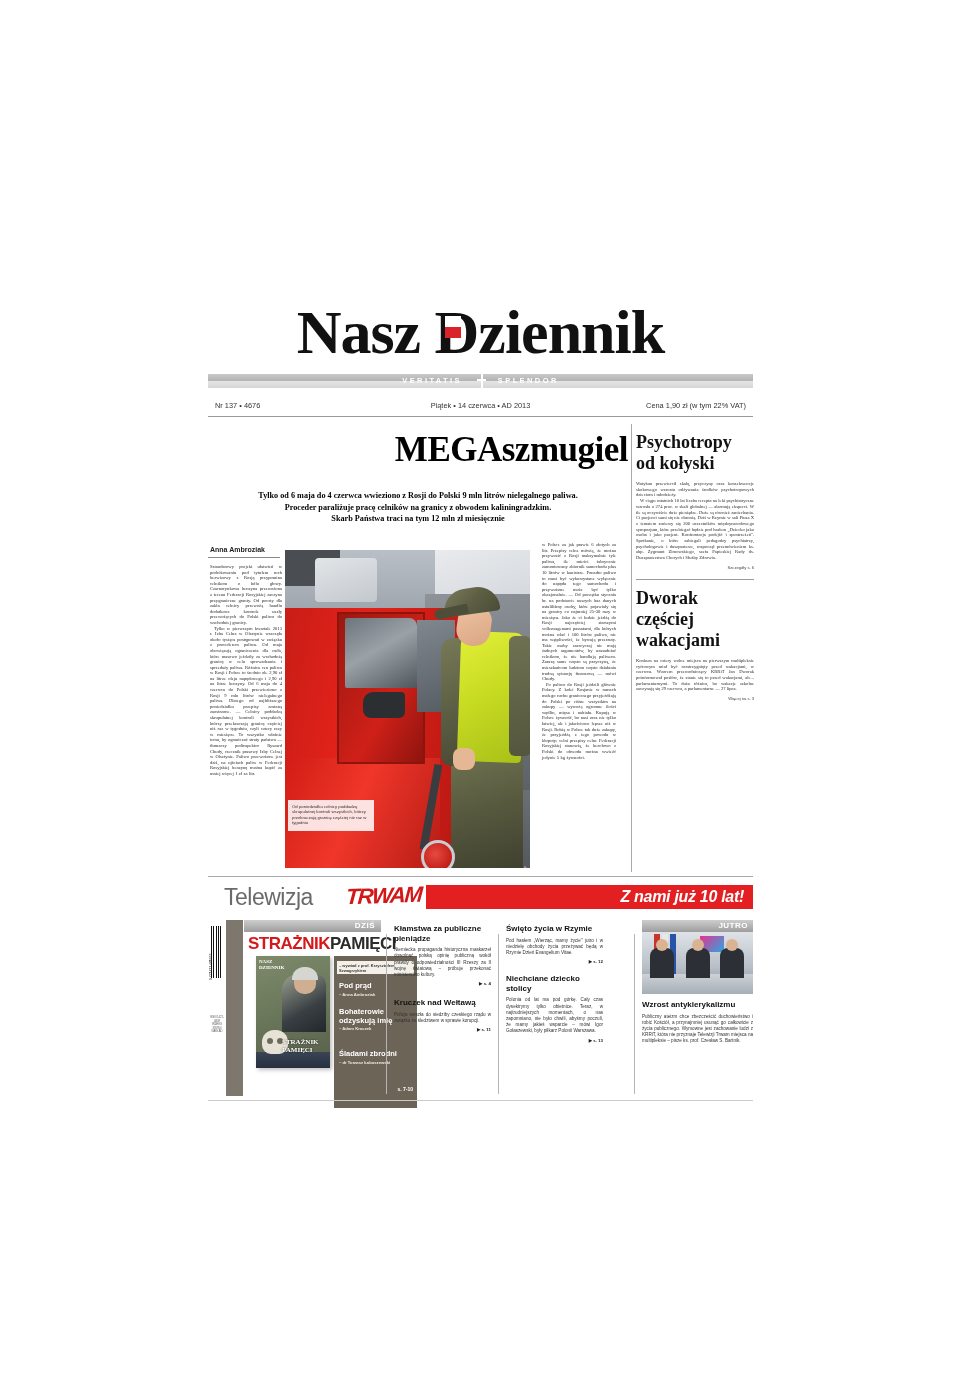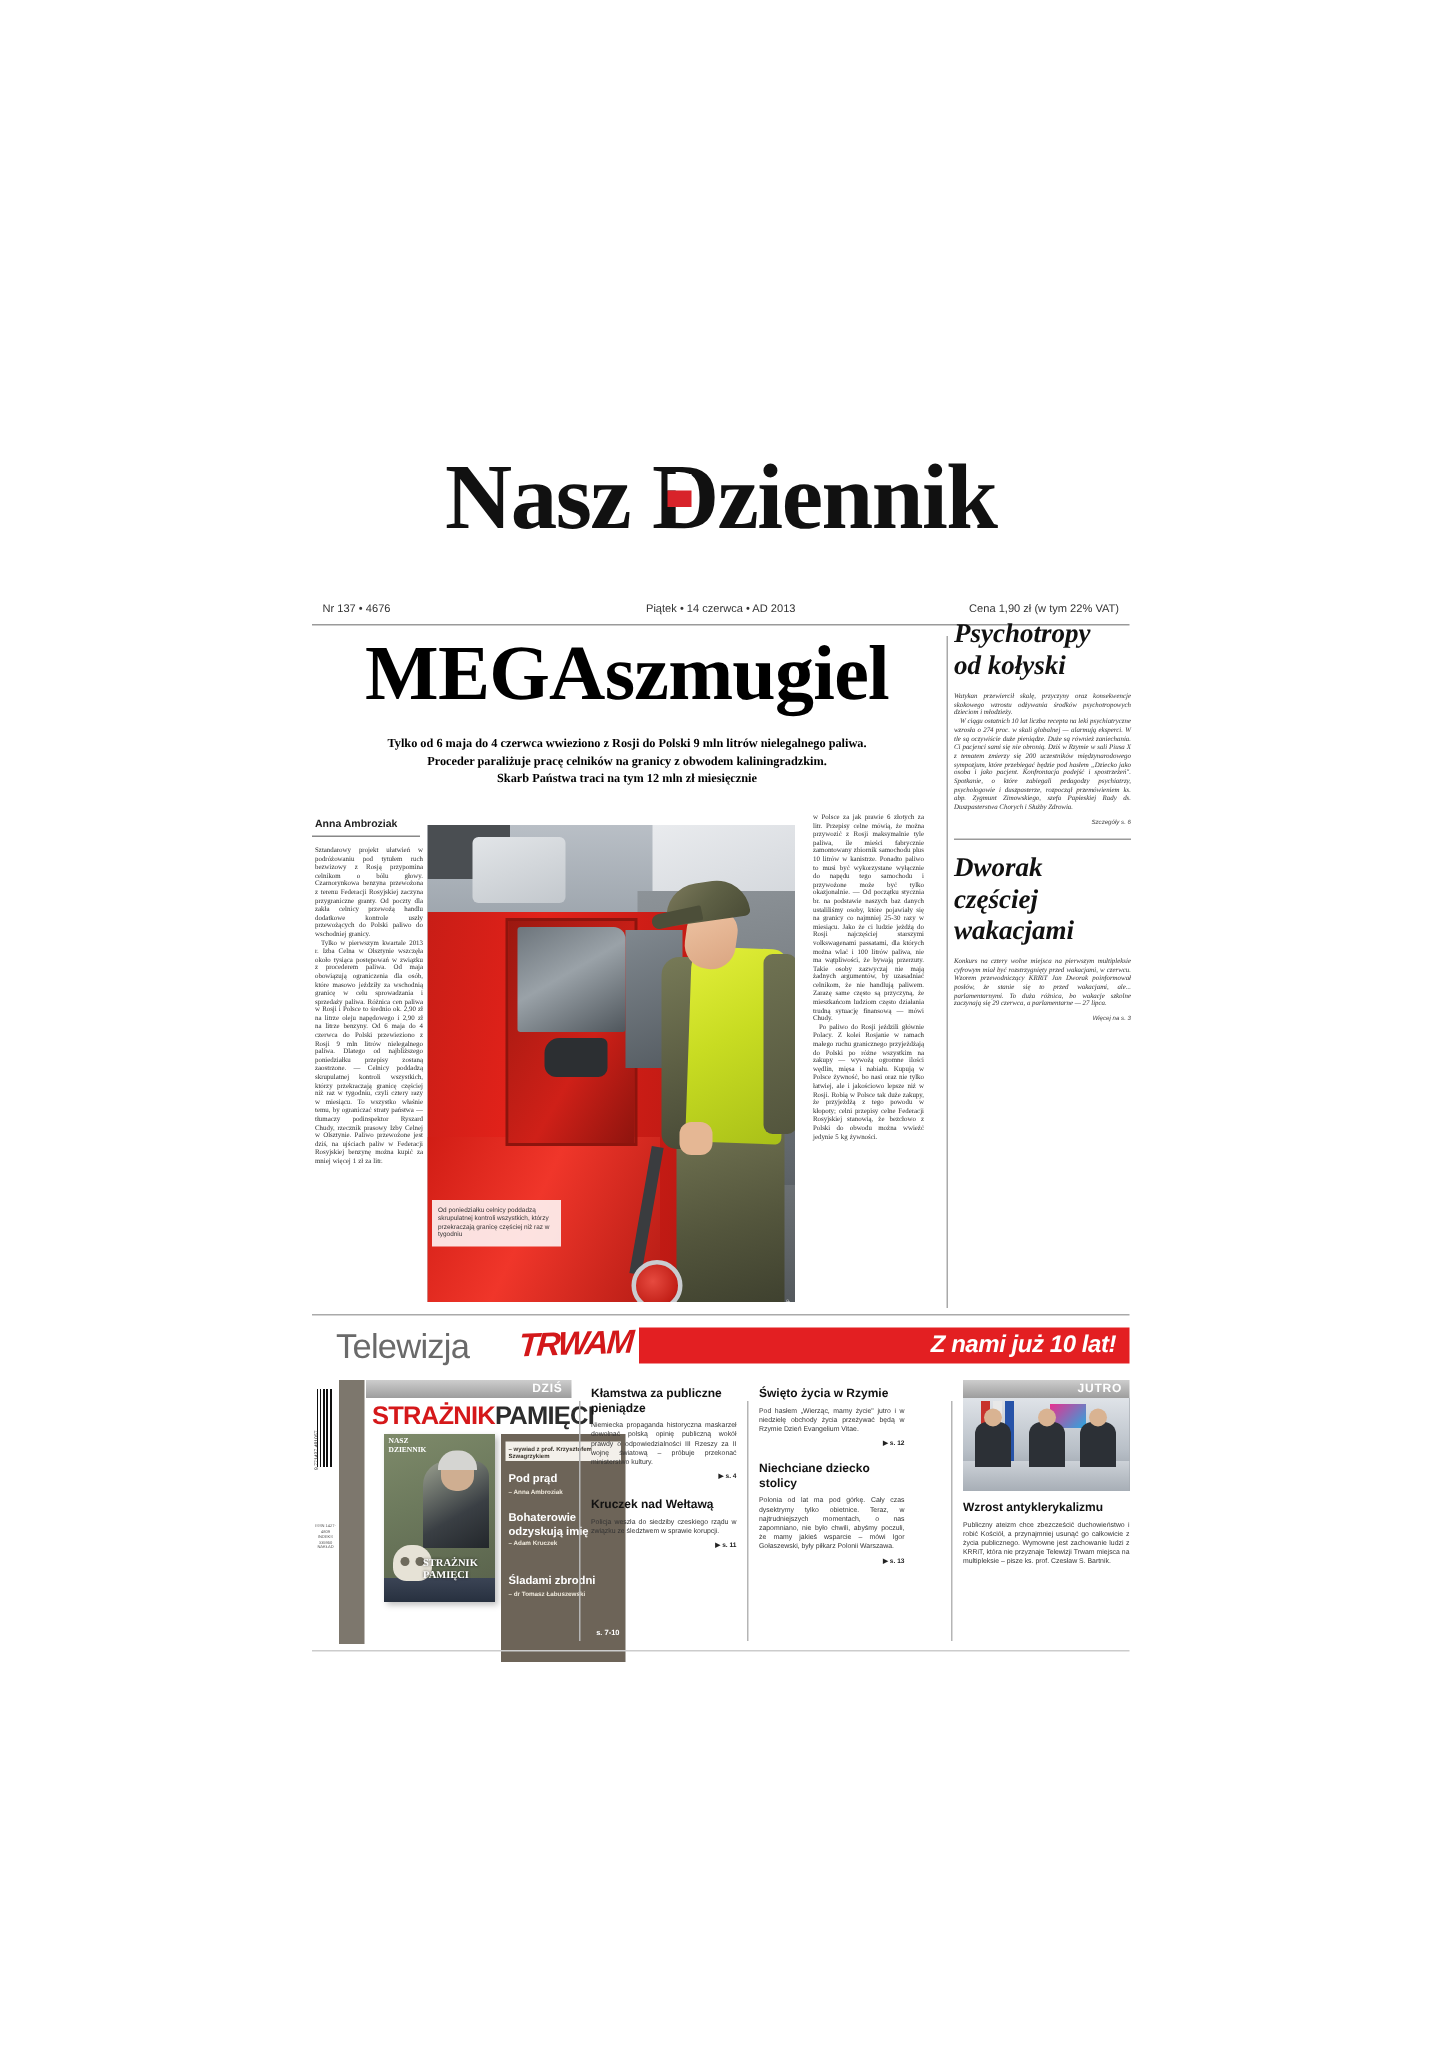--- a/index.html
+++ b/index.html
@@ -93,24 +93,24 @@
     position:absolute; left:208px; top:416px; width:545px; height:1px; background:#9a9a9a;
   }
   
   .main-col {
     position: absolute;
     left: 208px; top: 422px;
     width: 420px; height: 450px;
   }
   .headline {
     position:absolute; left:0; top:4px; width:420px;
-    text-align:center;
+    text-align:right;
     font-family:"Liberation Serif", serif;
     font-weight: bold;
-    font-size: 52px;
+    font-size: 35px;
     letter-spacing:-0.5px;
     color:#000;
     line-height:48px;
   }
   .subhead {
     position:absolute; left:18px; top:68px; width:384px;
     text-align:center;
     font-family:"Liberation Serif", serif;
     font-weight: bold;
     font-size: 8.2px;
@@ -251,21 +251,21 @@
     font-family:"Liberation Sans", sans-serif;
     font-size:3.4px; color:#ddd;
     transform: rotate(-90deg); transform-origin: right bottom;
     white-space:nowrap;
   }
   
   .vrule {
     position:absolute; width:1px; background:#a9a9a9;
   }
   .rcol {
-    position:absolute; left:636px; top:412px; width:118px;font-style:italic;
+    position:absolute; left:636px; top:432px; width:118px;
   }
   .rhead {
     font-family:"Liberation Serif", serif;
     font-size:18px; line-height:21px; color:#111;
     margin:0 0 7px 0;
   }
   .rbody {
     font-family:"Liberation Serif", serif;
     font-size:4.6px; line-height:5.7px; text-align:justify; color:#2d2d2d;
   }
@@ -469,20 +469,24 @@
 <body>
 
 <div class="page">
   <div class="sheet">
 
     <div class="masthead">
       <div class="mast-title"><span>Nasz </span><span class="flagbox"><span>Dziennik</span><span class="flag-overlay">
               <span class="fw"></span>
               <span class="fr"></span>
             </span></span></div>
+    </div>
+    <div class="mast-rule">
+      <div class="tagline"><span>VERITATIS</span>&nbsp;&nbsp;&nbsp;&nbsp;&nbsp;&nbsp;&nbsp;&nbsp;<span>SPLENDOR</span></div>
+      <div class="cross"></div>
     </div>
 
     <div class="dateline">
       <span class="left">Nr 137 • 4676</span>
       <span class="mid">Piątek  •  14 czerwca  •  AD 2013</span>
       <span class="right">Cena 1,90 zł  (w tym 22% VAT)</span>
     </div>
     <div class="dateline-hr"></div>
 
     <div class="vrule" style="left:631px; top:424px; height:448px;"></div>

